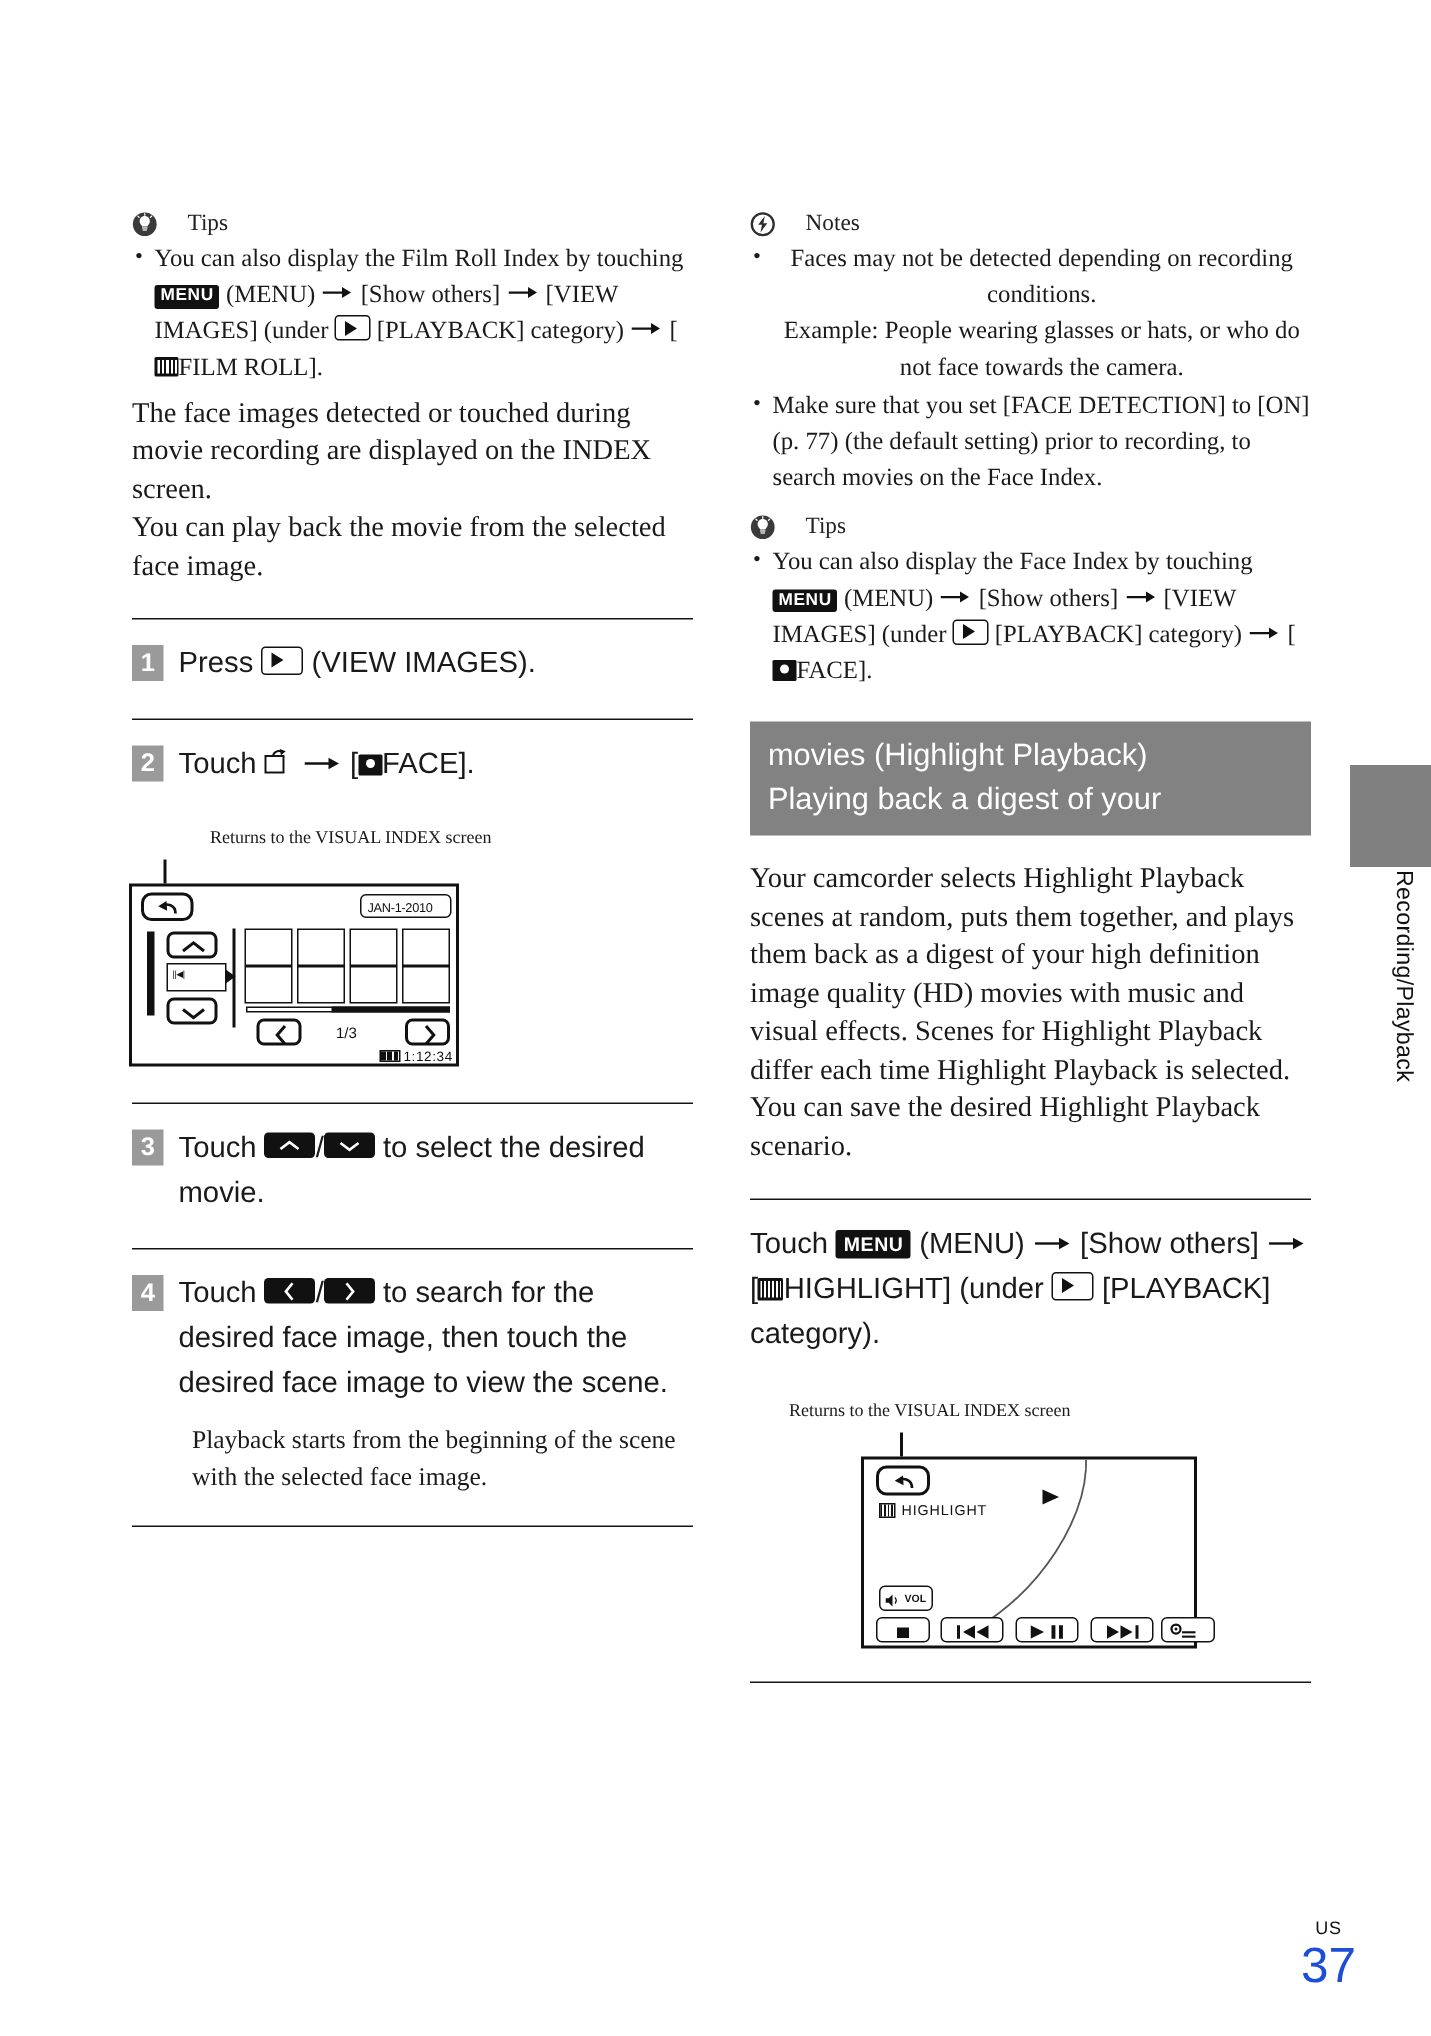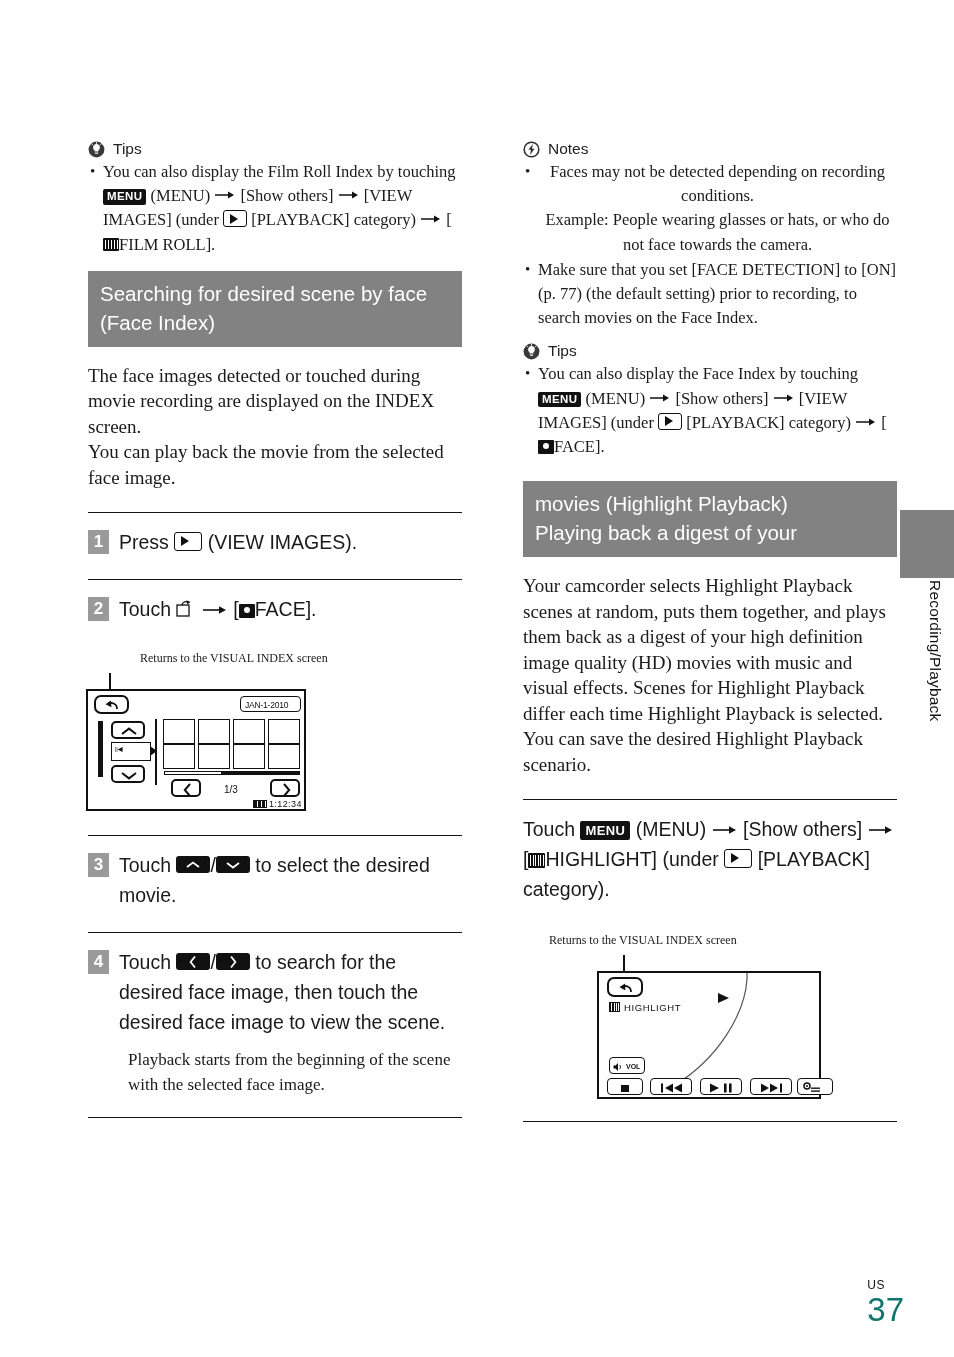--- a/index.html
+++ b/index.html
@@ -8,33 +8,33 @@
     background:#ffffff;
     font-family:"Liberation Serif", serif;
     color:#1a1a1a;
     overflow:hidden;
   }
   .page{position:absolute;inset:0;}
 
   
   .col{position:absolute;top:140px;width:374px;}
   .col-left{left:88px;}
-  .col-right{left:523px;}
+  .col-right{left:500px;}
 
   .body-text{
     font-family:"Liberation Serif", serif;
     font-size:19px;line-height:25.5px;
     text-align:left;
   }
 
   
   .callout{margin-bottom:6px;}
   .callout-head{
-    display:flex;align-items:center;gap:8px;
-    font-family:Liberation Sans, sans-serif;
+    display:flex;align-items:center;gap:20px;
+    font-family:Liberation Serif, serif;
     font-size:15.5px;color:#222;margin-bottom:2px;
   }
   .callout-head .label{font-size:15.5px;}
   .cicon{width:17px;height:17px;flex:0 0 17px;display:block;}
   .bullets{list-style:none;margin:0;padding:0;}
   .bullets li{
     position:relative;padding-left:15px;
     font-family:"Liberation Serif", serif;
     font-size:16.5px;line-height:24.2px;margin-bottom:1px;
   }
@@ -159,28 +159,28 @@
   .sidetab-label{
     position:absolute;right:10px;
     font-family:"Liberation Sans", sans-serif;
     font-size:15.5px;color:#111;
     writing-mode:vertical-rl;
     letter-spacing:.2px;
     white-space:nowrap;
   }
 
   
-  .folio{position:absolute;right:50px;text-align:left;}
+  .folio{position:absolute;right:50px;text-align:center;}
   .folio .us{
     font-family:"Liberation Sans", sans-serif;
     font-size:12px;letter-spacing:.5px;color:#111;display:block;
   }
   .folio .no{
     font-family:"Liberation Sans", sans-serif;
-    font-size:33px;line-height:33px;color:#0f766e;display:block;margin-top:1px;
+    font-size:33px;line-height:33px;color:#1d4ed8;display:block;margin-top:1px;
   }
 </style>
 </head>
 <body>
 
 <div class="page">
 
   <div class="sidetab" style="top:510px;"></div>
   <div class="sidetab-label" style="top:580px;">Recording/Playback</div>
 
@@ -206,24 +206,20 @@
                 <path d="M0 5h15" stroke="#111" stroke-width="1.5"></path>
                 <path d="M13 1.4L19 5l-6 3.6z" fill="#111"></path>
               </svg></span><span> [VIEW IMAGES] (under </span><span class="chip-play"></span><span> [PLAYBACK] category) </span><span class="arr"><svg width="20" height="10" viewBox="0 0 20 10">
                 <path d="M0 5h15" stroke="#111" stroke-width="1.5"></path>
                 <path d="M13 1.4L19 5l-6 3.6z" fill="#111"></path>
               </svg></span><span> [</span><span class="chip-film"></span><span>FILM ROLL].</span>
         </li>
       </ul>
     </div>
 
-    <div class="sec-head">
-      <div>Searching for desired scene by face</div>
-      <div>(Face Index)</div>
-    </div>
 
     <div class="body-text" style="white-space:pre-line;">The face images detected or touched during movie recording are displayed on the INDEX screen.
 You can play back the movie from the selected face image.</div>
 
     <hr class="rule" style="margin-top:22px;">
 
     <div class="step">
       <div class="step-num">1</div>
       <div class="step-text">
         <span>Press </span><span class="chip-play" style="width:26px;height:17px;"></span><span> (VIEW IMAGES).</span>

